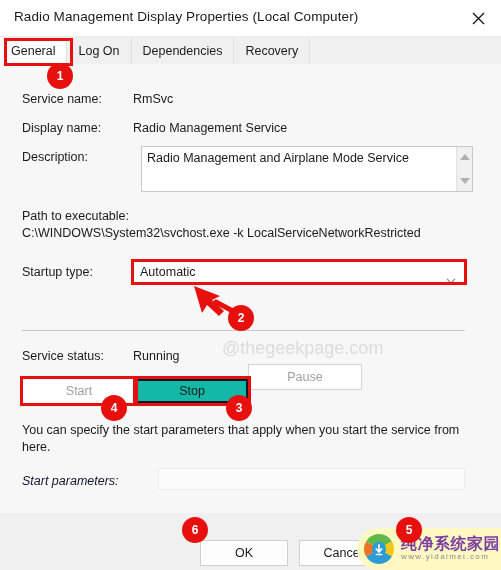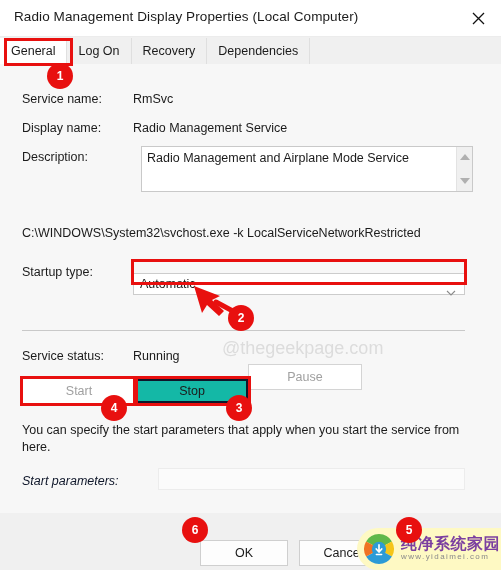--- a/index.html
+++ b/index.html
@@ -356,24 +356,24 @@
   </div>
 
   <div class="tabstrip">
     <div class="tab active">
       <span>General</span>
     </div>
     <div class="tab">
       <span>Log On</span>
     </div>
     <div class="tab">
+      <span>Dependencies</span>
+    </div>
+    <div class="tab">
       <span>Recovery</span>
-    </div>
-    <div class="tab">
-      <span>Dependencies</span>
     </div>
     <div class="tab-filler"></div>
   </div>
 
   <div class="panel">
 
     <div class="row-label" style="left:22px; top:28px;">Service name:</div>
     <div class="row-value" style="left:133px; top:28px;">RmSvc</div>
 
     <div class="row-label" style="left:22px; top:57px;">Display name:</div>
@@ -382,25 +382,26 @@
     <div class="row-label" style="left:22px; top:86px;">Description:</div>
 
     <div class="desc-box" style="top:82px;margin-left:8px;">
       <div class="desc-text">Radio Management and Airplane Mode Service</div>
       <div class="desc-scroll">
         <div class="arrow up"></div>
         <div class="arrow down"></div>
       </div>
     </div>
 
+    <div class="row-label" style="left:22px; top:145px;">Path to executable:</div>
     <div class="row-value" style="left:22px; top:162px;">C:\WINDOWS\System32\svchost.exe -k LocalServiceNetworkRestricted</div>
 
     <div class="row-label" style="left:22px; top:201px;">Startup type:</div>
 
-    <div class="combo" style="top:197px;margin-top:12px;">
+    <div class="combo" style="top:197px;">
       <div class="combo-text">Automatic</div>
       <span class="combo-caret">
         <svg width="10" height="6" viewBox="0 0 10 6">
           <path d="M1 1 L5 5 L9 1" stroke="#8a8a8a" stroke-width="1.1" fill="none"></path>
         </svg>
       </span>
     </div>
 
     <div class="separator" style="top:266px;"></div>
 

